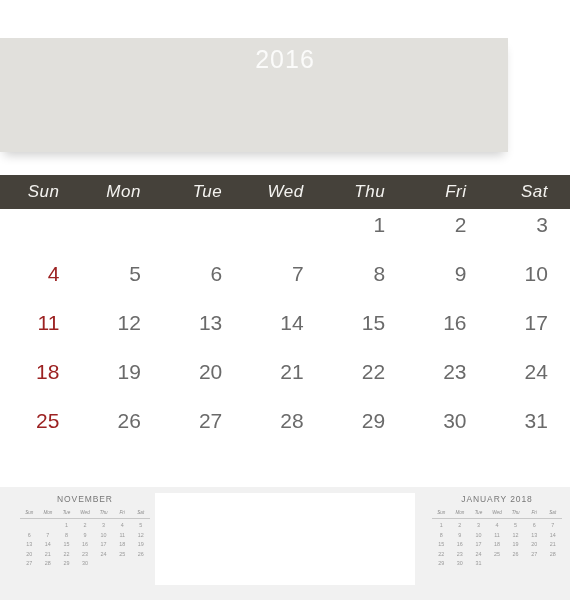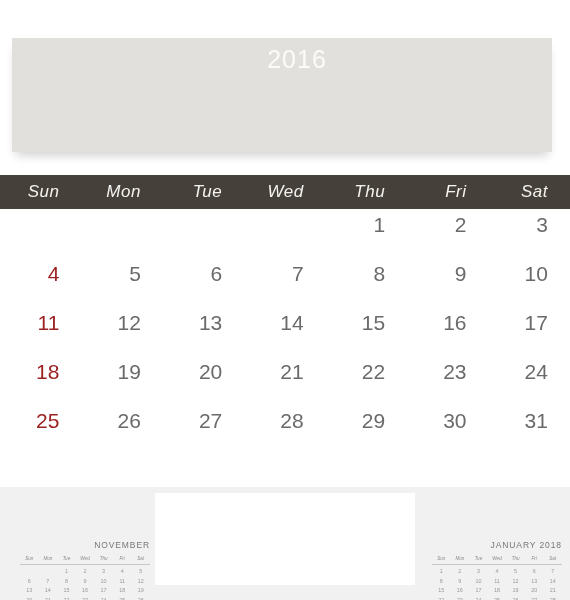--- a/index.html
+++ b/index.html
@@ -11,28 +11,27 @@
     height: 600px;
     background: #ffffff;
     font-family: "Liberation Sans", sans-serif;
     overflow: hidden;
     position: relative;
   }
 
   
   .header-banner {
     position: absolute;
-    left: 12px;
+    left: 0;
     top: 38px;
     width: 508px;
     height: 114px;
     background: #e1e0dc;
     box-shadow: 0 7px 10px -4px rgba(0,0,0,0.20);
     z-index: 2;
-    padding-left: 32px;
   }
   .header-inner {
     position: absolute;
     left: 0;
     top: 0;
     width: 570px;
     height: 114px;
     text-align: center;
   }
   .header-year {
@@ -145,28 +144,27 @@
   
   .mini {
     position: absolute;
     width: 130px;
     z-index: 2;
   }
   .mini-prev { left: 20px; top: 494px; }
   .mini-next { left: 432px; top: 494px; }
 
   .mini-title {
-    text-align: right;
+    text-align: center;
     font-size: 8.5px;
     letter-spacing: 0.9px;
     color: #777777;
     font-weight: 400;
     margin-bottom: 4px;
     font-family: "Liberation Sans", sans-serif;
-    margin-top: 46px;
   }
   .mini-weekrow {
     display: flex;
     border-bottom: 1px solid #c8c8c8;
     padding-bottom: 1px;
   }
   .mini-weekrow .mini-cell {
     font-size: 4.6px;
     color: #8c8c8c;
     font-style: italic;

